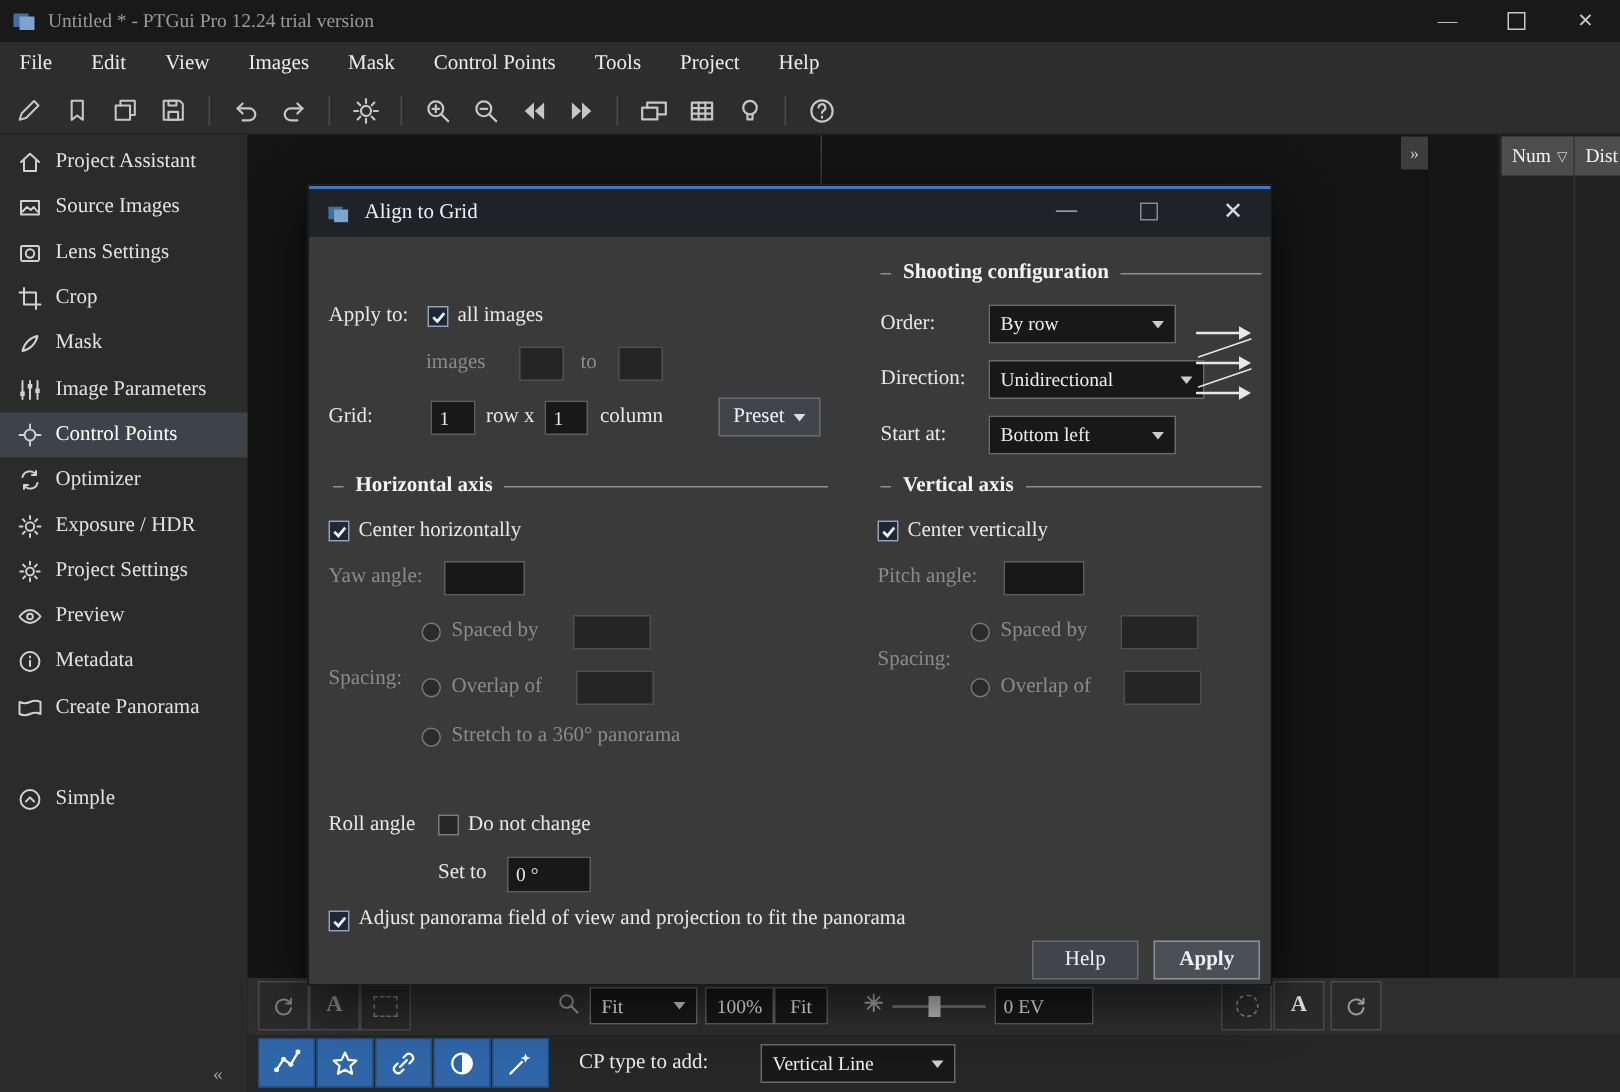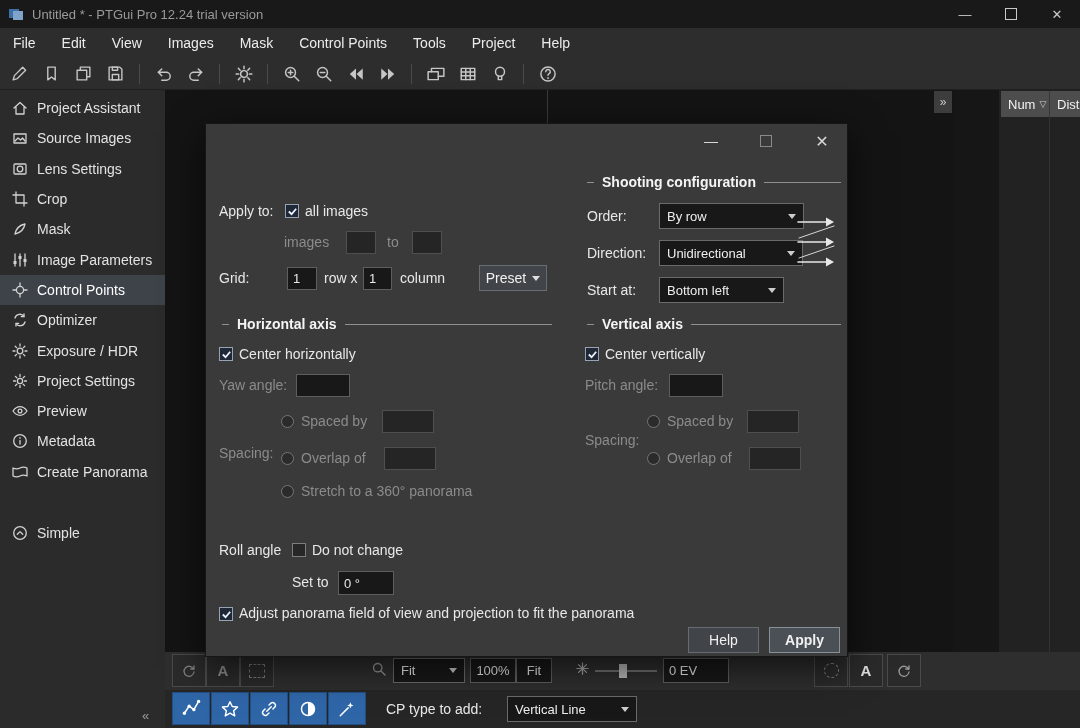--- a/index.html
+++ b/index.html
@@ -1,18 +1,18 @@
 <!DOCTYPE html>
 <html><head>
 <meta charset="utf-8">
 <style>
   html,body{margin:0;padding:0;background:#000;}
   #app{position:relative;width:1080px;height:728px;background:#161616;overflow:hidden;
        font-family:"Liberation Sans",sans-serif;color:#e6e6e6;font-size:14px;}
-  .abs{position:absolute;}
+  .abs{position:absolute;font-family:Liberation Serif, serif;}
   
   .titlebar{left:0;top:0;width:1080px;height:28px;background:#191919;display:flex;align-items:center;}
   .titlebar .title{color:#9a9a9a;font-size:13px;margin-left:8px;}
   .wctl{width:46px;height:28px;display:flex;align-items:center;justify-content:center;color:#c9c9c9;font-size:13px;}
   .wbox{width:10px;height:10px;border:1px solid #c9c9c9;}
   
   .menubar{left:0;top:28px;width:1080px;height:30px;background:#2d2d2d;display:flex;align-items:stretch;}
   .menu-item{display:flex;align-items:center;padding:0 13px;color:#ececec;font-size:14px;}
   
   .toolbar{left:0;top:58px;width:1080px;height:32px;background:#2d2d2d;display:flex;align-items:center;padding-left:6px;gap:5px;border-bottom:1px solid #202020;box-sizing:border-box;}
@@ -458,20 +458,29 @@
         </span>
       </div>
     <span class="lbl" style="left:221px;top:11px">CP type to add:</span>
     <div class="dd abs" style="left:342px;top:6px;width:130px;height:26px">
       <span>Vertical Line</span>
         <span class="caret"></span>
     </div>
   </div>
 
   <div class="abs dialog">
+    <div class="dlg-title">
+      <span class="icn" style="margin-left:12px">
+        <svg width="15" height="15" viewBox="0 0 16 16">
+            <rect x="1" y="3" width="10" height="9" fill="#3f6fa8" stroke="none"></rect>
+            <rect x="5" y="5" width="10" height="9" fill="#7fa3c9" stroke="none"></rect>
+          </svg>
+      </span>
+      <span class="t">Align to Grid</span>
+    </div>
     <div class="dctl" style="left:490px">—</div>
     <div class="dctl" style="left:545px">
         <span class="wbox" style="border-color:#8a8a8a"></span>
       </div>
     <div class="dctl" style="left:601px;font-size:16px">✕</div>
 
     <span class="lbl" style="left:13px;top:79px">Apply to:</span>
     <span class="cb" style="left:79px;top:80px">
         <svg width="11" height="11" viewBox="0 0 12 12">
           <path d="M2 6l3 3 5-6"></path>
@@ -493,21 +502,21 @@
     <span class="lbl" style="left:194px;top:146px">column</span>
     <div class="btn" style="left:273px;top:141px;width:68px">
       <span>Preset</span>
         <span class="caret" style="border-top-color:#ddd"></span>
     </div>
 
     <div class="sec" style="left:381px;top:50px;width:254px">
         <span>Shooting configuration</span>
       </div>
     <span class="lbl" style="left:381px;top:84px">Order:</span>
-    <div class="dd abs" style="left:453px;top:79px;width:145px;height:26px">
+    <div class="dd abs" style="left:453px;top:79px;width:125px;height:26px">
       <span>By row</span>
         <span class="caret"></span>
     </div>
     <span class="lbl" style="left:381px;top:121px">Direction:</span>
     <div class="dd abs" style="left:453px;top:116px;width:144px;height:26px">
       <span>Unidirectional</span>
         <span class="caret"></span>
     </div>
     <span class="lbl" style="left:381px;top:158px">Start at:</span>
     <div class="dd abs" style="left:453px;top:153px;width:125px;height:26px">

